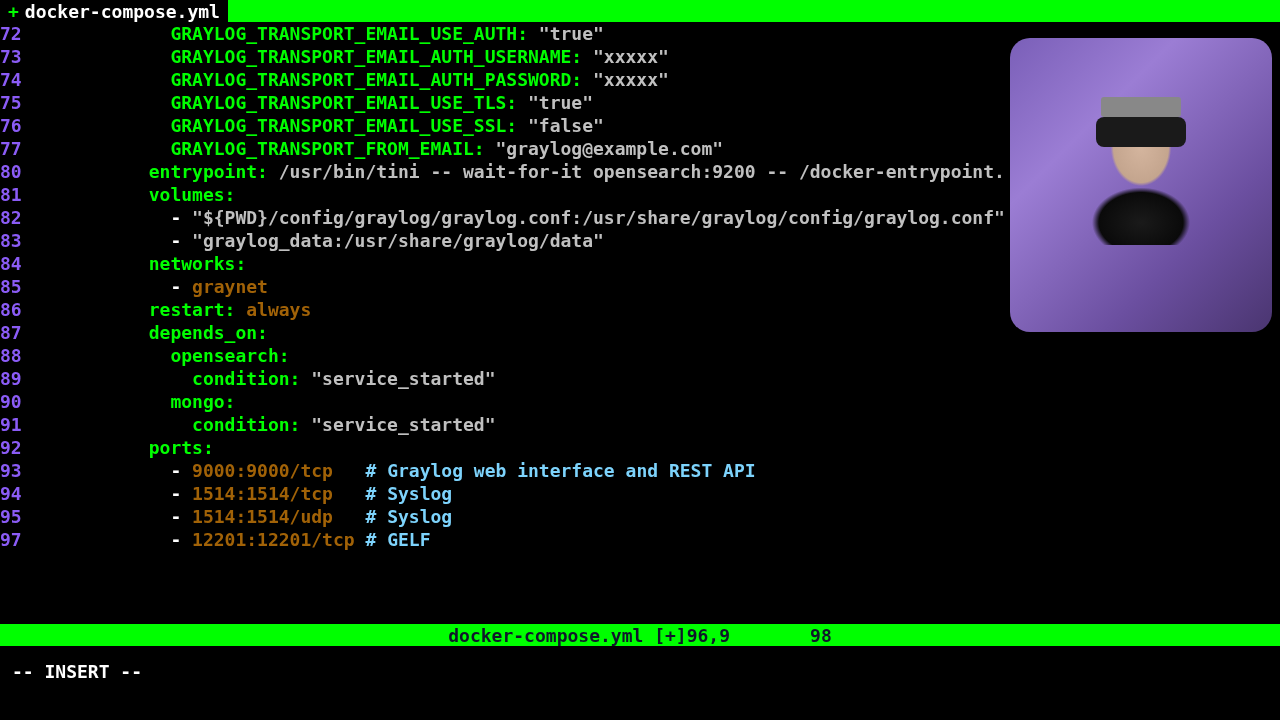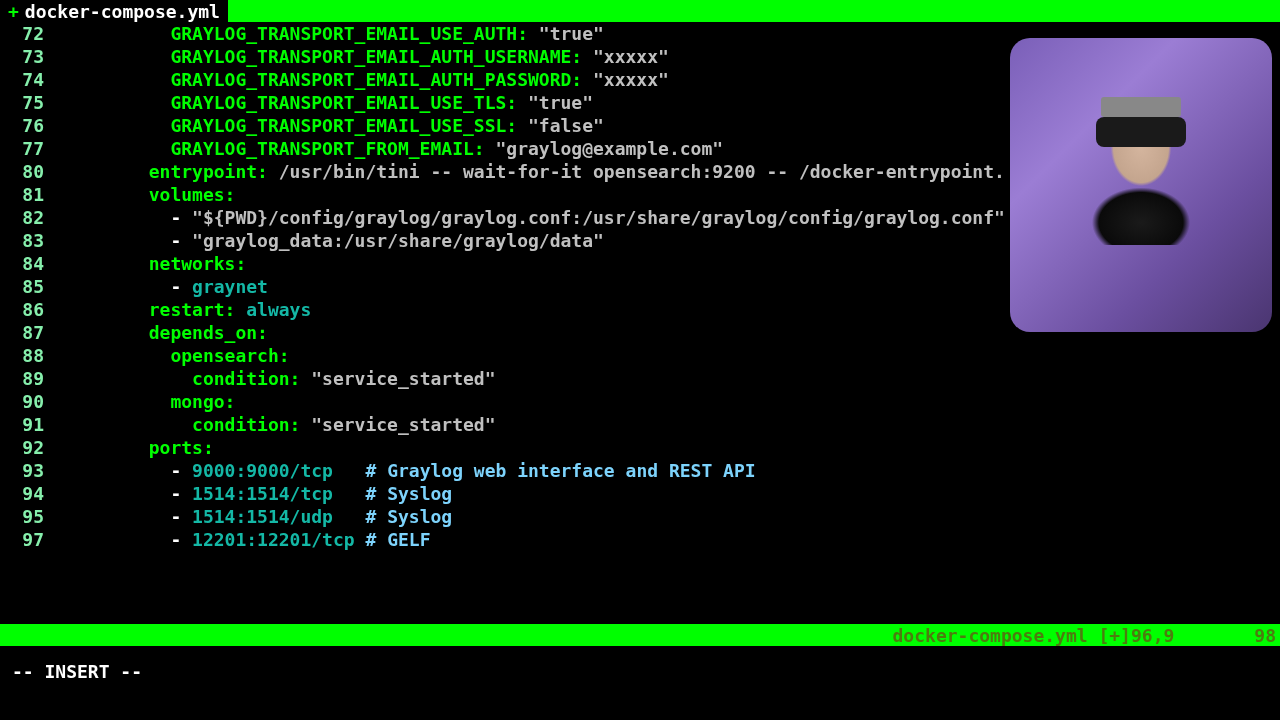--- a/index.html
+++ b/index.html
@@ -35,41 +35,41 @@
     height: 602px;
     overflow: hidden;
   }
   .line {
     display: flex;
     white-space: pre;
     height: 23px;
   }
   .gutter {
     width: 62px;
-    text-align: right;
+    text-align: left;
     padding-right: 18px;
-    color: #86efac;
+    color: #8b5cf6;
     flex-shrink: 0;
   }
   .code { flex: 1; }
   .key { color: #00ff00; }
   .str { color: #c0c0c0; }
-  .val { color: #14b8a6; }
+  .val { color: #a16207; }
   .dash { color: #fff; }
   .comment { color: #7dd3fc; }
   .plain { color: #c0c0c0; }
   .status-bar {
     background: #00ff00;
-    color: #4d7c0f;
+    color: #0f172a;
     height: 22px;
     display: flex;
     align-items: center;
     padding: 0 4px;
     font-weight: bold;
-    justify-content: flex-end;
+    justify-content: center;
   }
   .status-left { }
   .status-right { display:flex; gap:80px; }
   .mode-line {
     color: #fff;
     padding: 4px 12px;
     font-weight: bold;
     height: 50px;
     display: flex;
     align-items: center;

